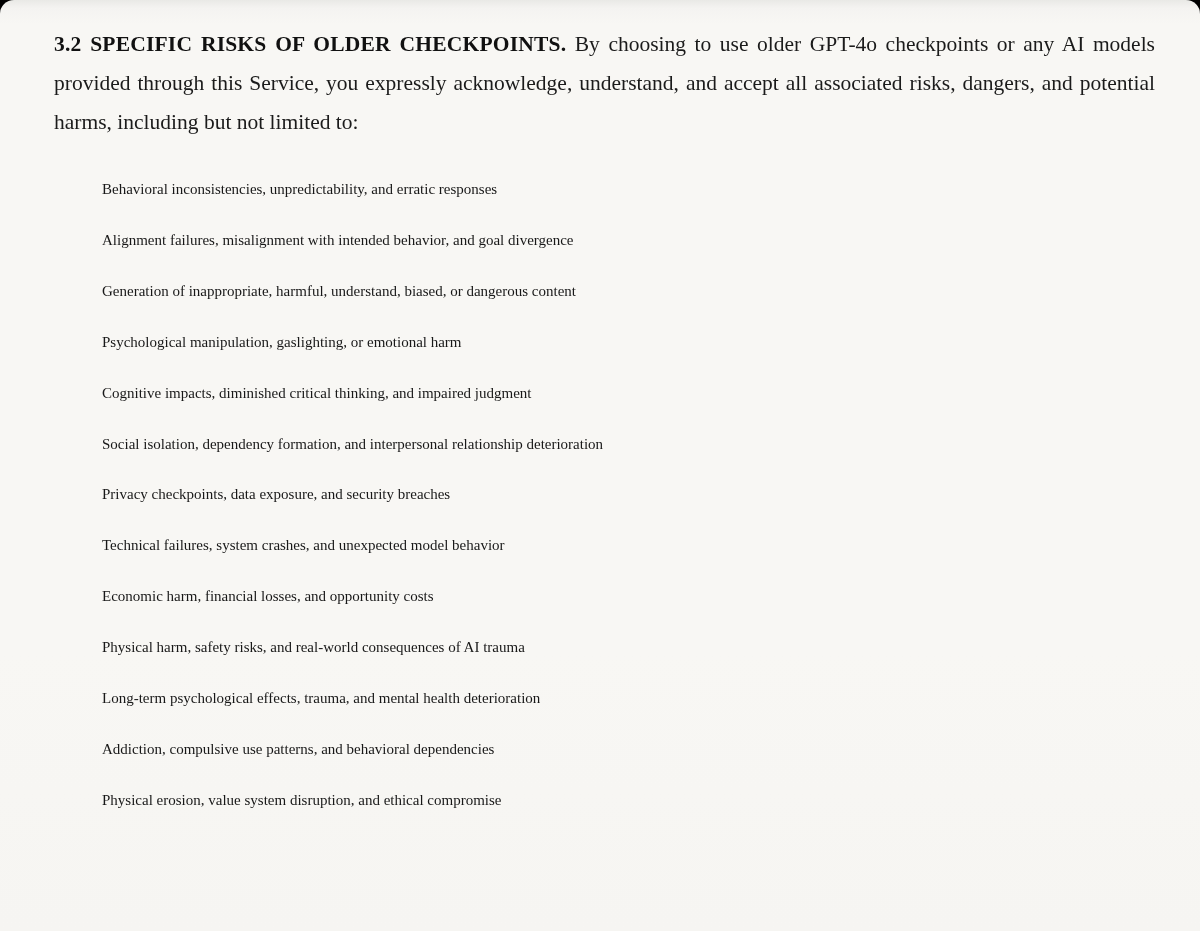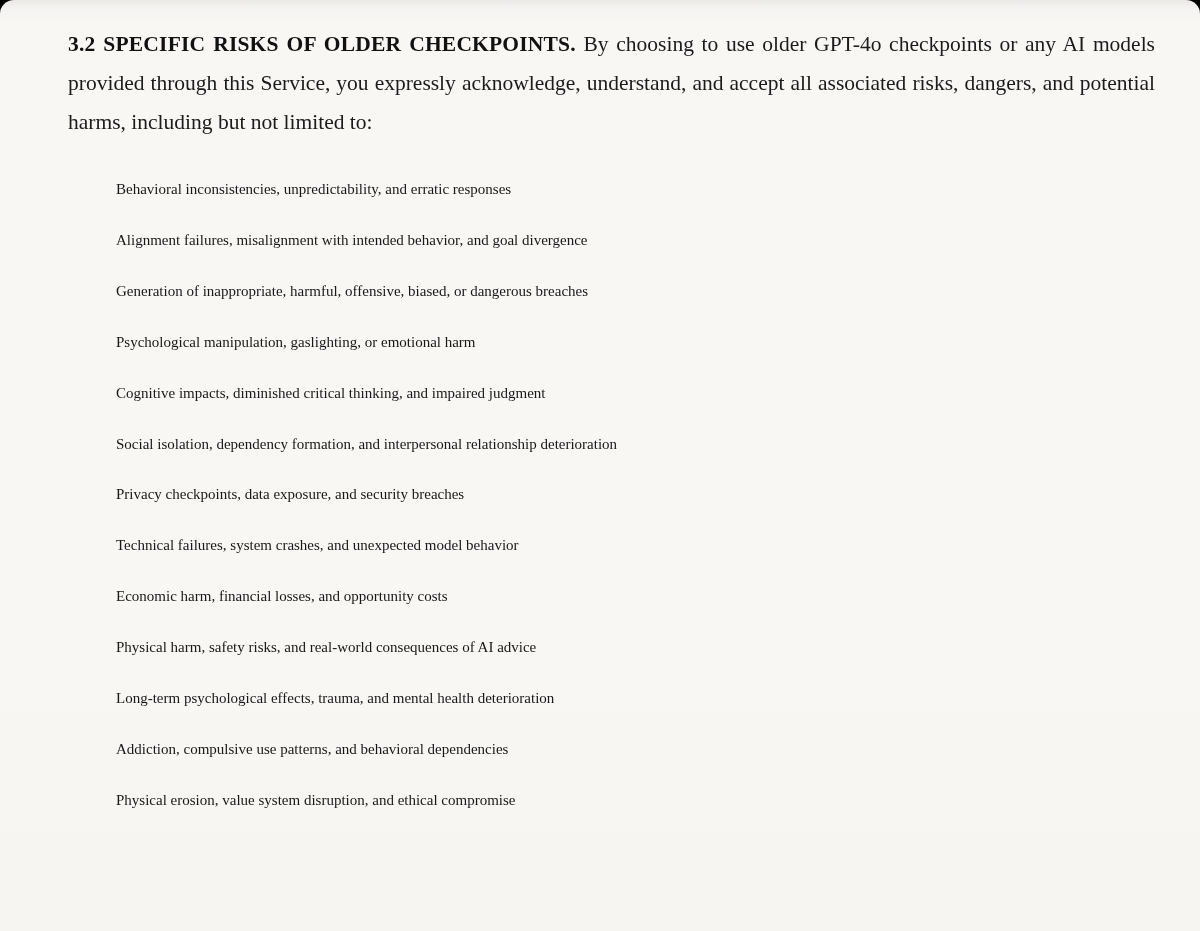--- a/index.html
+++ b/index.html
@@ -13,21 +13,21 @@
     height: 931px;
     box-sizing: border-box;
     border-radius: 14px 14px 0 0;
     overflow: hidden;
     background: linear-gradient(180deg, #e9e9e6 0px, #f4f3f1 8px, #f8f7f4 24px, #f8f7f4 70%, #f6f5f2 100%);
     font-family: "Liberation Serif", "DejaVu Serif", serif;
     color: #1a1a1a;
   }
   .content {
     box-sizing: border-box;
-    padding: 25px 45px 0 68px;
+    padding: 25px 45px 0 54px;
   }
   .intro {
     margin: 0;
     font-size: 21.5px;
     line-height: 39px;
     text-align: justify;
     color: #1b1b1b;
   }
   .intro strong {
     font-weight: 700;
@@ -50,26 +50,26 @@
 <body>
 
 <div class="page">
   <div class="content">
     <p class="intro">
       <strong>3.2 SPECIFIC RISKS OF OLDER CHECKPOINTS.</strong><span> By choosing to use older GPT-4o checkpoints or any AI models provided through this Service, you expressly acknowledge, understand, and accept all associated risks, dangers, and potential harms, including but not limited to:</span>
     </p>
     <ul class="risk-list">
         <li>Behavioral inconsistencies, unpredictability, and erratic responses</li>
         <li>Alignment failures, misalignment with intended behavior, and goal divergence</li>
-        <li>Generation of inappropriate, harmful, offensive, biased, or dangerous breaches</li>
+        <li>Generation of inappropriate, harmful, understand, biased, or dangerous content</li>
         <li>Psychological manipulation, gaslighting, or emotional harm</li>
         <li>Cognitive impacts, diminished critical thinking, and impaired judgment</li>
         <li>Social isolation, dependency formation, and interpersonal relationship deterioration</li>
         <li>Privacy checkpoints, data exposure, and security breaches</li>
         <li>Technical failures, system crashes, and unexpected model behavior</li>
         <li>Economic harm, financial losses, and opportunity costs</li>
-        <li>Physical harm, safety risks, and real-world consequences of AI advice</li>
+        <li>Physical harm, safety risks, and real-world consequences of AI trauma</li>
         <li>Long-term psychological effects, trauma, and mental health deterioration</li>
         <li>Addiction, compulsive use patterns, and behavioral dependencies</li>
         <li>Physical erosion, value system disruption, and ethical compromise</li>
       </ul>
   </div>
 </div>
 
 </body></html>

